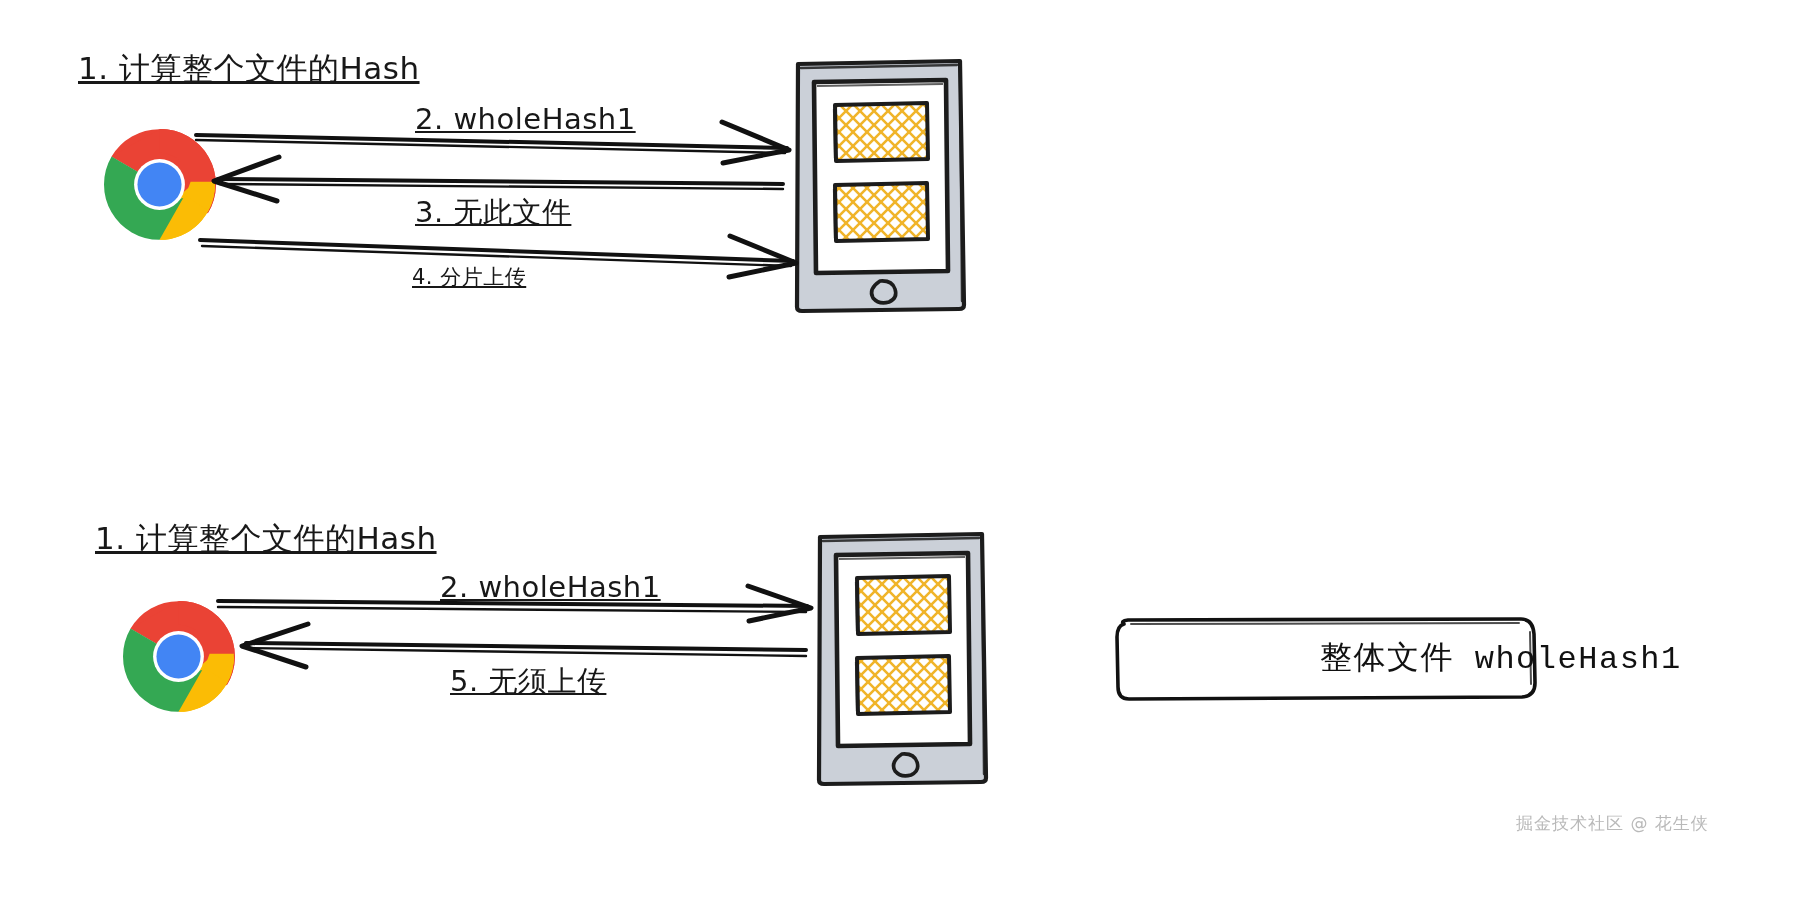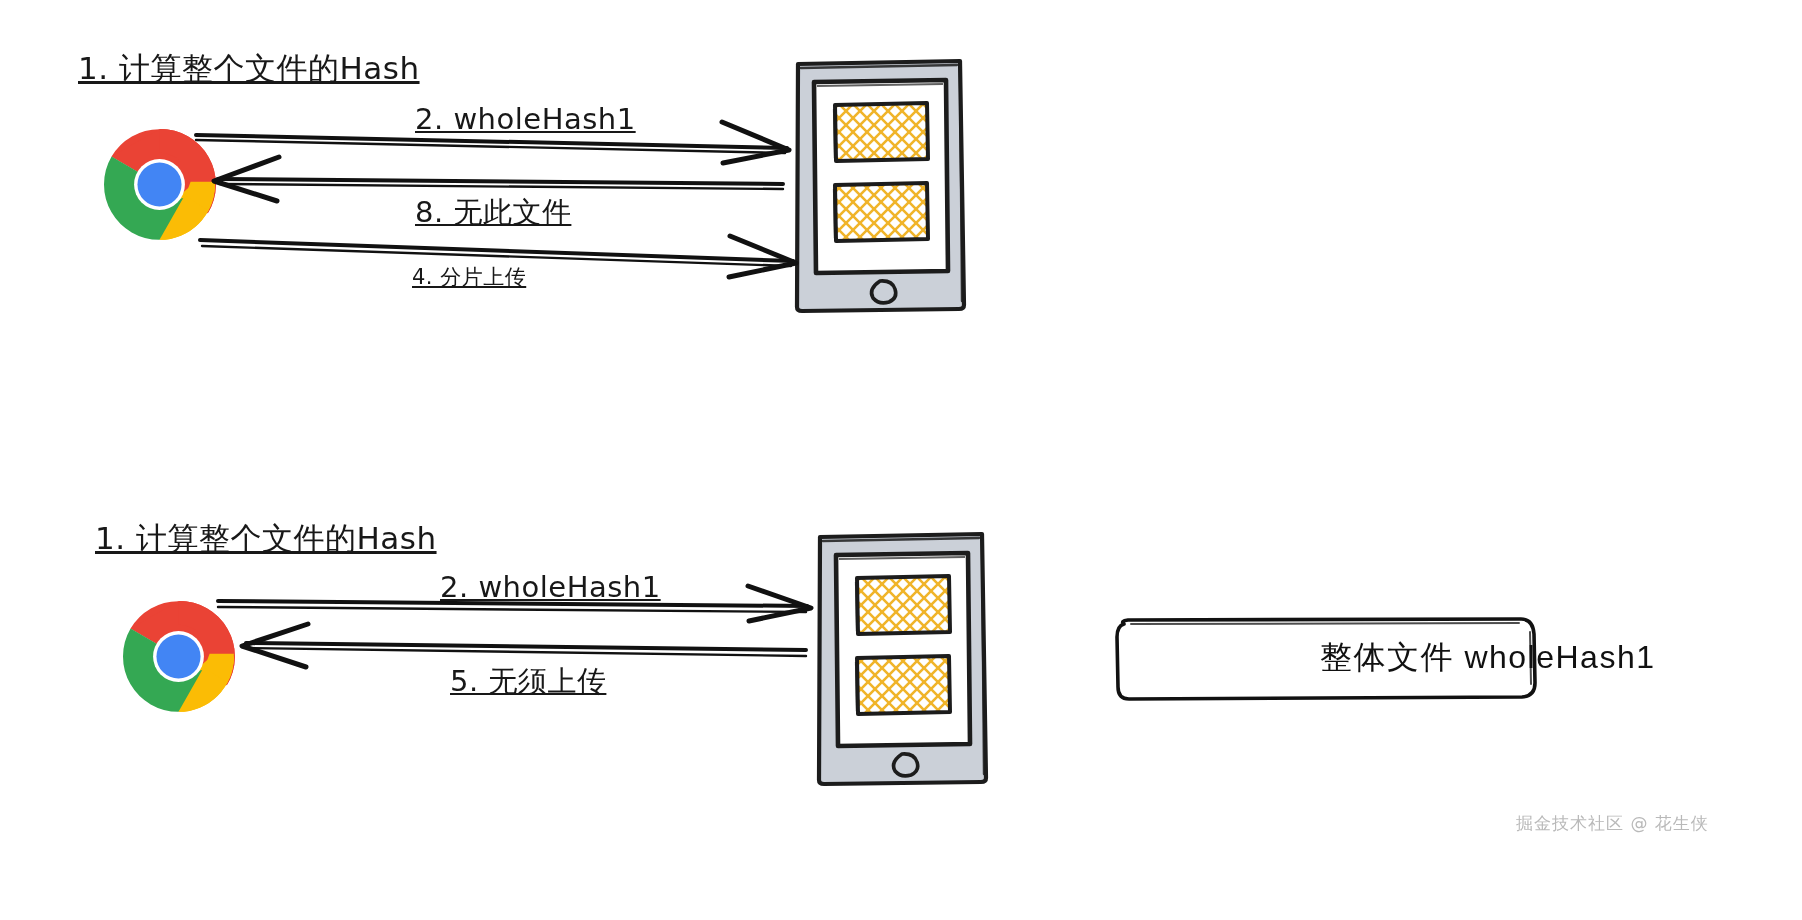--- a/index.html
+++ b/index.html
@@ -57,21 +57,21 @@
     left: 450px; top: 662px;
     font-size: 29px;
   }
   .callout-text {
     position: absolute;
     left: 1320px; top: 636px;
     font-size: 32px;
     color: #111;
     white-space: nowrap;
     letter-spacing: 1.5px;
-    font-family: Liberation Sans, sans-serif;
+    font-family: Liberation Mono, monospace;
   }
   .watermark {
     position: absolute;
     left: 1516px; top: 812px;
     font-size: 17px;
     color: #b9b9b9;
     white-space: nowrap;
     letter-spacing: 1px;
     font-family: "DejaVu Sans", sans-serif;
   }
@@ -180,21 +180,21 @@
   </g>
 
   <g>
     <path d="M1124 624 Q1120 621 1128 620 L1521 619 Q1533 619 1534 634 L1535 683 Q1535 696 1522 697 L1129 699 Q1118 699 1118 687 L1117 637 Q1117 626 1124 624 Z" fill="#ffffff" stroke="#111" stroke-width="3.6" stroke-linejoin="round"></path>
     <path d="M1131 624 L1519 623 M1530 632 L1531 684" fill="none" stroke="#111" stroke-width="2" opacity="0.75" stroke-linecap="round"></path>
   </g>
 </svg>
 
 <div class="label lbl-step1-top">1. 计算整个文件的Hash</div>
 <div class="label lbl-step2-top">2. wholeHash1</div>
-<div class="label lbl-step3-top">8. 无此文件</div>
+<div class="label lbl-step3-top">3. 无此文件</div>
 <div class="label lbl-step4-top">4. 分片上传</div>
 
 <div class="label lbl-step1-bot">1. 计算整个文件的Hash</div>
 <div class="label lbl-step2-bot">2. wholeHash1</div>
 <div class="label lbl-step3-bot">5. 无须上传</div>
 
 <div class="callout-text">整体文件 wholeHash1</div>
 
 <div class="watermark">掘金技术社区 @ 花生侠</div>
 

